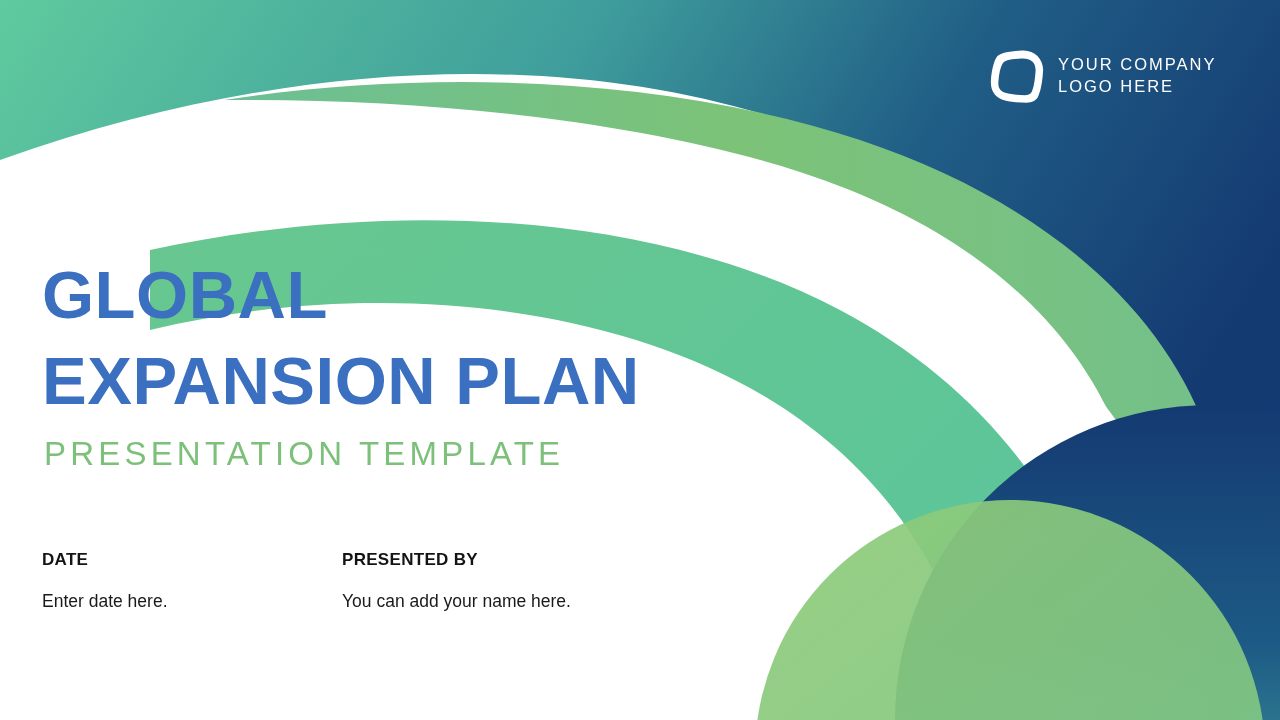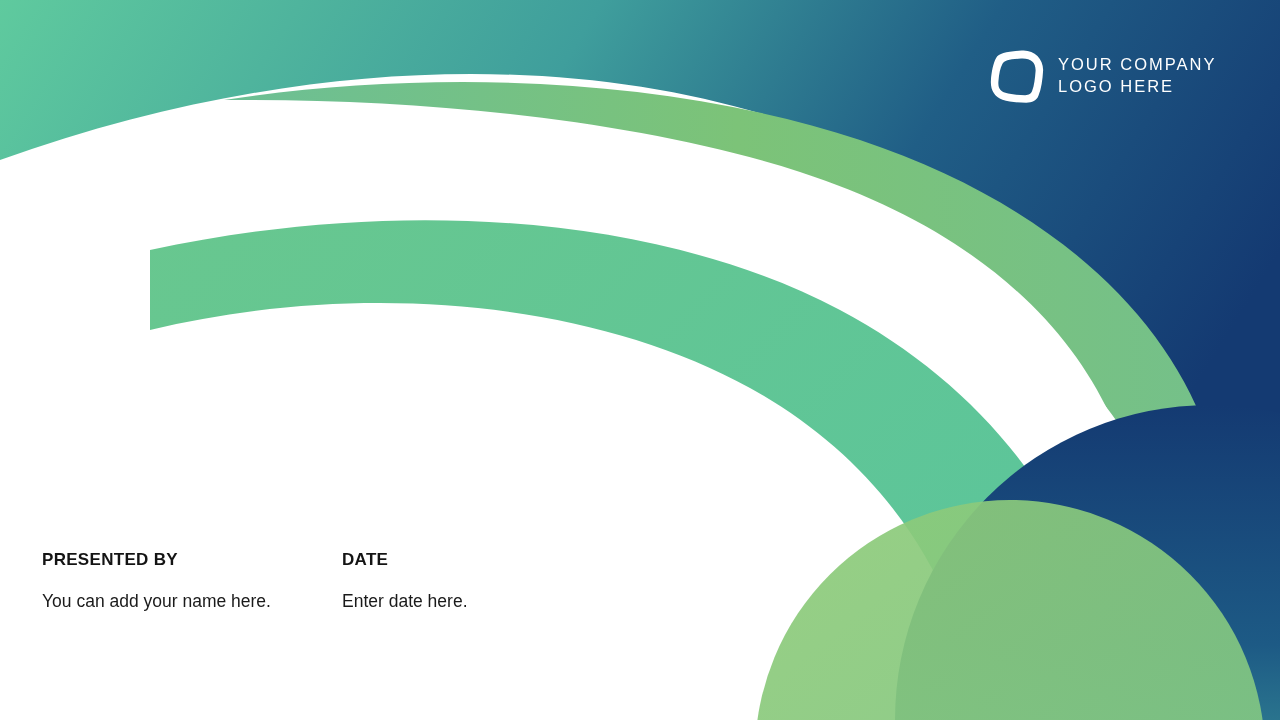--- a/index.html
+++ b/index.html
@@ -187,25 +187,30 @@
                C17,71 21,76 30,79
                C39,82 52,83 64,83
                C71,83 74,81 76,76
                C80,66 81,54 82,42
                C83,27 74,19 57,20 Z"></path>
     </svg>
     <div class="logo-text">YOUR COMPANY
 LOGO HERE</div>
   </div>
 
+  <div class="title-block">
+    <h1 class="slide-title">GLOBAL
+EXPANSION PLAN</h1>
+    <p class="slide-subtitle">PRESENTATION TEMPLATE</p>
+  </div>
 
   <div class="meta-row">
+    <div class="meta-field">
+      <p class="meta-label">DATE</p>
+      <p class="meta-value">Enter date here.</p>
+    </div>
     <div class="meta-field">
       <p class="meta-label">PRESENTED BY</p>
       <p class="meta-value">You can add your name here.</p>
     </div>
-    <div class="meta-field">
-      <p class="meta-label">DATE</p>
-      <p class="meta-value">Enter date here.</p>
-    </div>
   </div>
 
 </div>
 
 </body></html>

